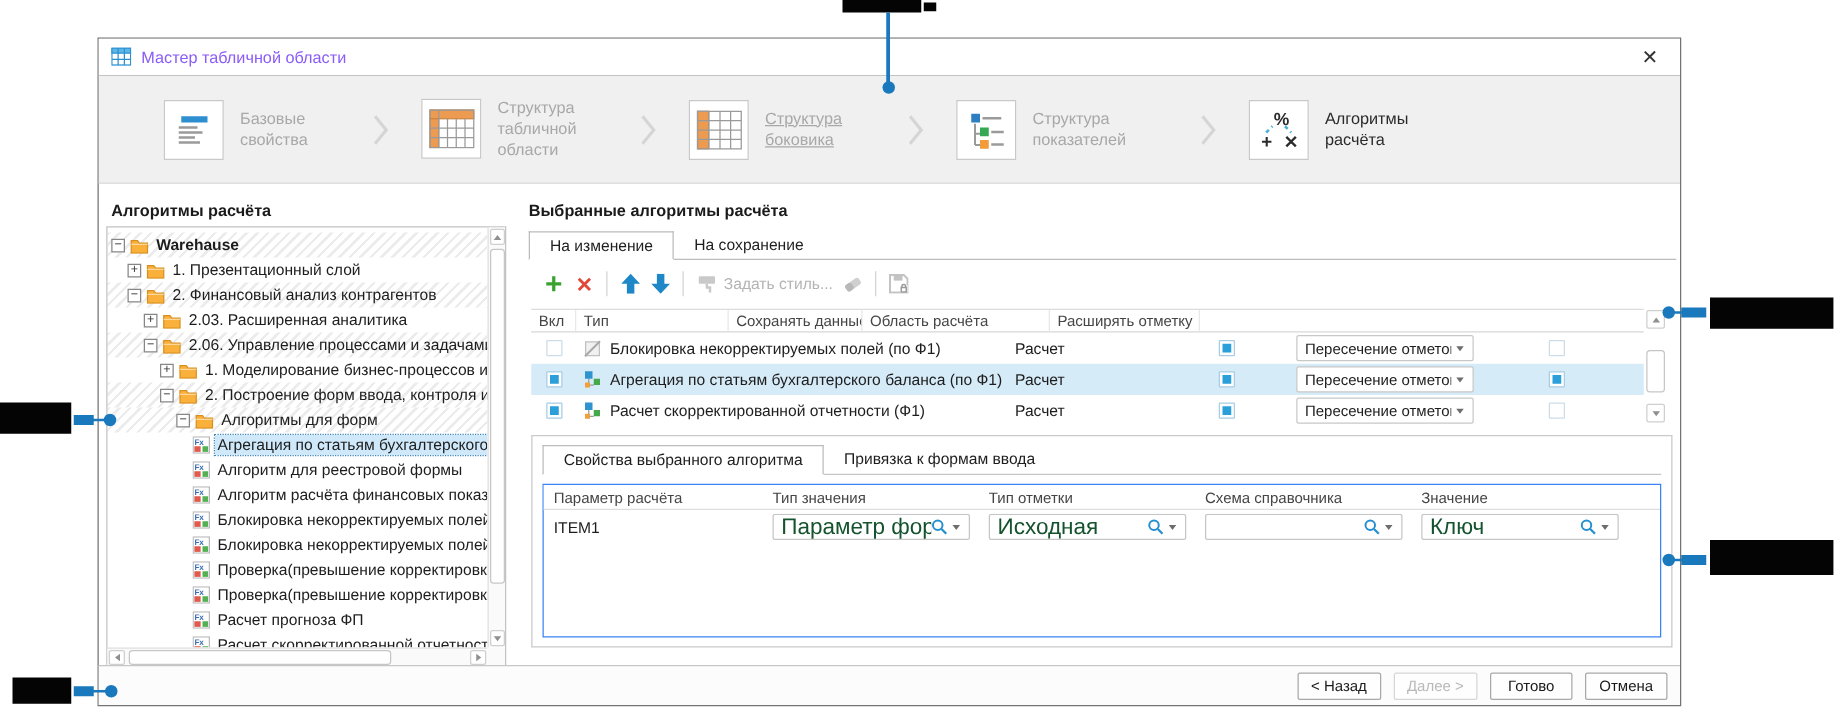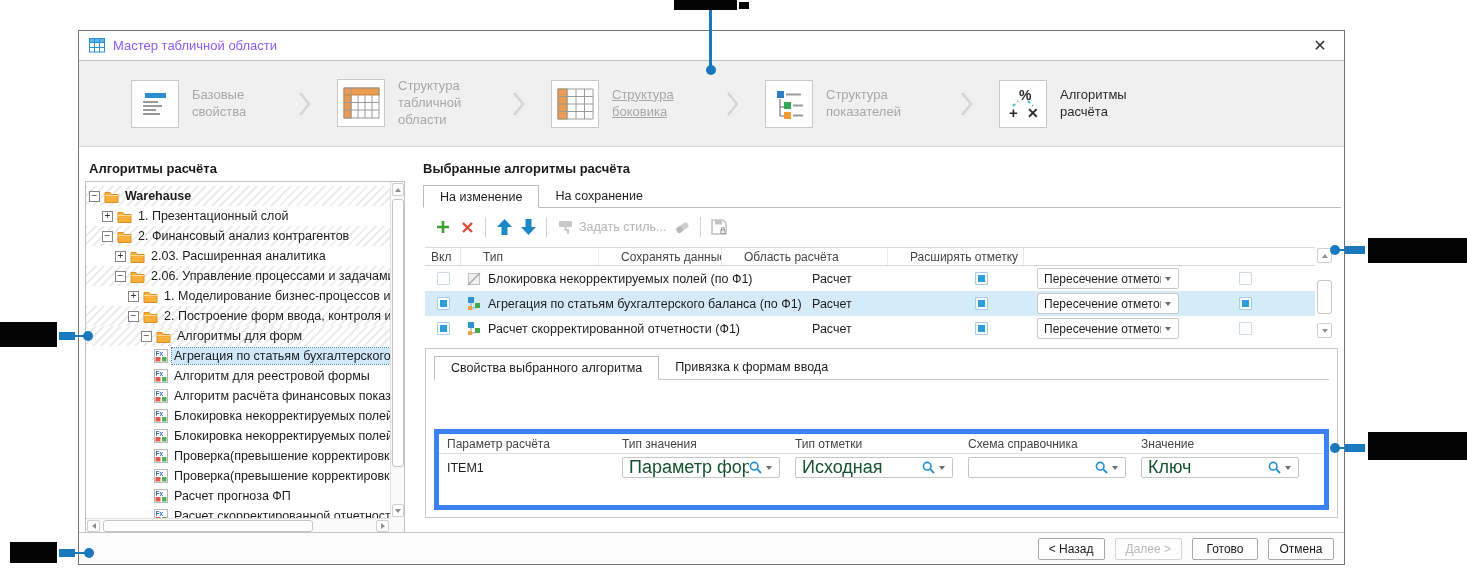--- a/index.html
+++ b/index.html
@@ -65,21 +65,21 @@
   .tab { padding:0 16px; line-height:22px; font-size:12.5px; color:#1e1e1e; }
   .tab.active { background:#fff; border:1px solid #bcbcbc; border-bottom:1px solid #fff; margin-bottom:-1px; }
 
   .toolbar { position:absolute; left:352px; top:182px; height:28px; display:flex; align-items:center; }
   .tb-it { display:flex; align-items:center; justify-content:center; width:24px; height:22px; }
   .tb-sep { width:1px; height:20px; background:#d4d4d4; margin:0 6px; }
   .tb-label { font-size:12.5px; color:#b4b4b4; margin:0 4px 0 2px; }
 
   
   .grid { position:absolute; left:346px; top:216px; width:890px; }
-  .g-header { display:flex; height:19px; border-top:1px solid #dcdcdc; border-bottom:1px solid #d7d7d7; align-items:center;gap:16px; }
+  .g-header { display:flex; height:19px; border-top:1px solid #dcdcdc; border-bottom:1px solid #d7d7d7; align-items:center; }
   .g-hcell { font-size:12px; color:#454545; padding-left:6px; height:100%; display:flex; align-items:center;
              border-right:1px solid #e8e8e8; overflow:hidden; white-space:nowrap; }
   .g-row { display:flex; height:25px; align-items:center; }
   .g-row.selected { background:#d6ebf8; }
   .g-cell { height:100%; display:flex; align-items:center; padding-left:6px; overflow:hidden; white-space:nowrap; }
   .g-cell.center { justify-content:center; padding-left:0; }
   .g-name { font-size:12.5px; color:#1d1d1d; margin-left:6px; }
   .g-type { font-size:12.5px; color:#1d1d1d; }
   .c0{width:36px;} .c1{width:345px;} .c2{width:122px;} .c3{width:107px;} .c4{width:150px;} .c5{width:120px;}
 
@@ -92,21 +92,21 @@
   .dropdown .dd-text { flex:1; padding-left:6px; white-space:nowrap; overflow:hidden; }
   .caret { width:0; height:0; border-left:3.5px solid transparent; border-right:3.5px solid transparent;
            border-top:4px solid #6d6d6d; margin:0 7px 0 4px; flex:0 0 auto; }
 
   .grid-vscroll { position:absolute; left:1238px; top:217px; width:16px; height:90px; }
 
   
   .propsbox { position:absolute; left:346px; top:317px; width:913px; height:170px;
               border:1px solid #c9c9c9; background:#fff; }
   .ptabs { position:absolute; left:8px; top:7px; right:8px; height:24px; border-bottom:1px solid #c6c6c6; display:flex; }
-  .pgrid { position:absolute; left:8px; top:38px; right:8px; bottom:7px; border:5px solid #3b82f6;margin-top:42px; }
+  .pgrid { position:absolute; left:8px; top:38px; right:8px; bottom:7px; border:1px solid #3b82f6; }
   .p-header { display:flex; height:20px; border-bottom:1px solid #dedede; align-items:center; background:#fff; }
   .p-hcell { font-size:12px; color:#454545; padding-left:8px; white-space:nowrap; overflow:hidden; }
   .p-row { display:flex; height:27px; align-items:center; }
   .p-cell { padding-left:8px; display:flex; align-items:center; overflow:hidden; }
   .p-param { font-size:12.5px; color:#1d1d1d; }
   .pc0{width:175px;} .pc1{width:173px;} .pc2{width:173px;} .pc3{width:173px;} .pc4{width:173px;}
   .combo { height:21px; background:#fff; border:1px solid #c6c6c6; border-radius:2px;
            display:flex; align-items:center; width:158px; }
   .combo .cb-text { flex:1; font-size:18px; color:#14532d; padding-left:6px; white-space:nowrap; overflow:hidden; }
   .mag { display:flex; flex:0 0 auto; }

